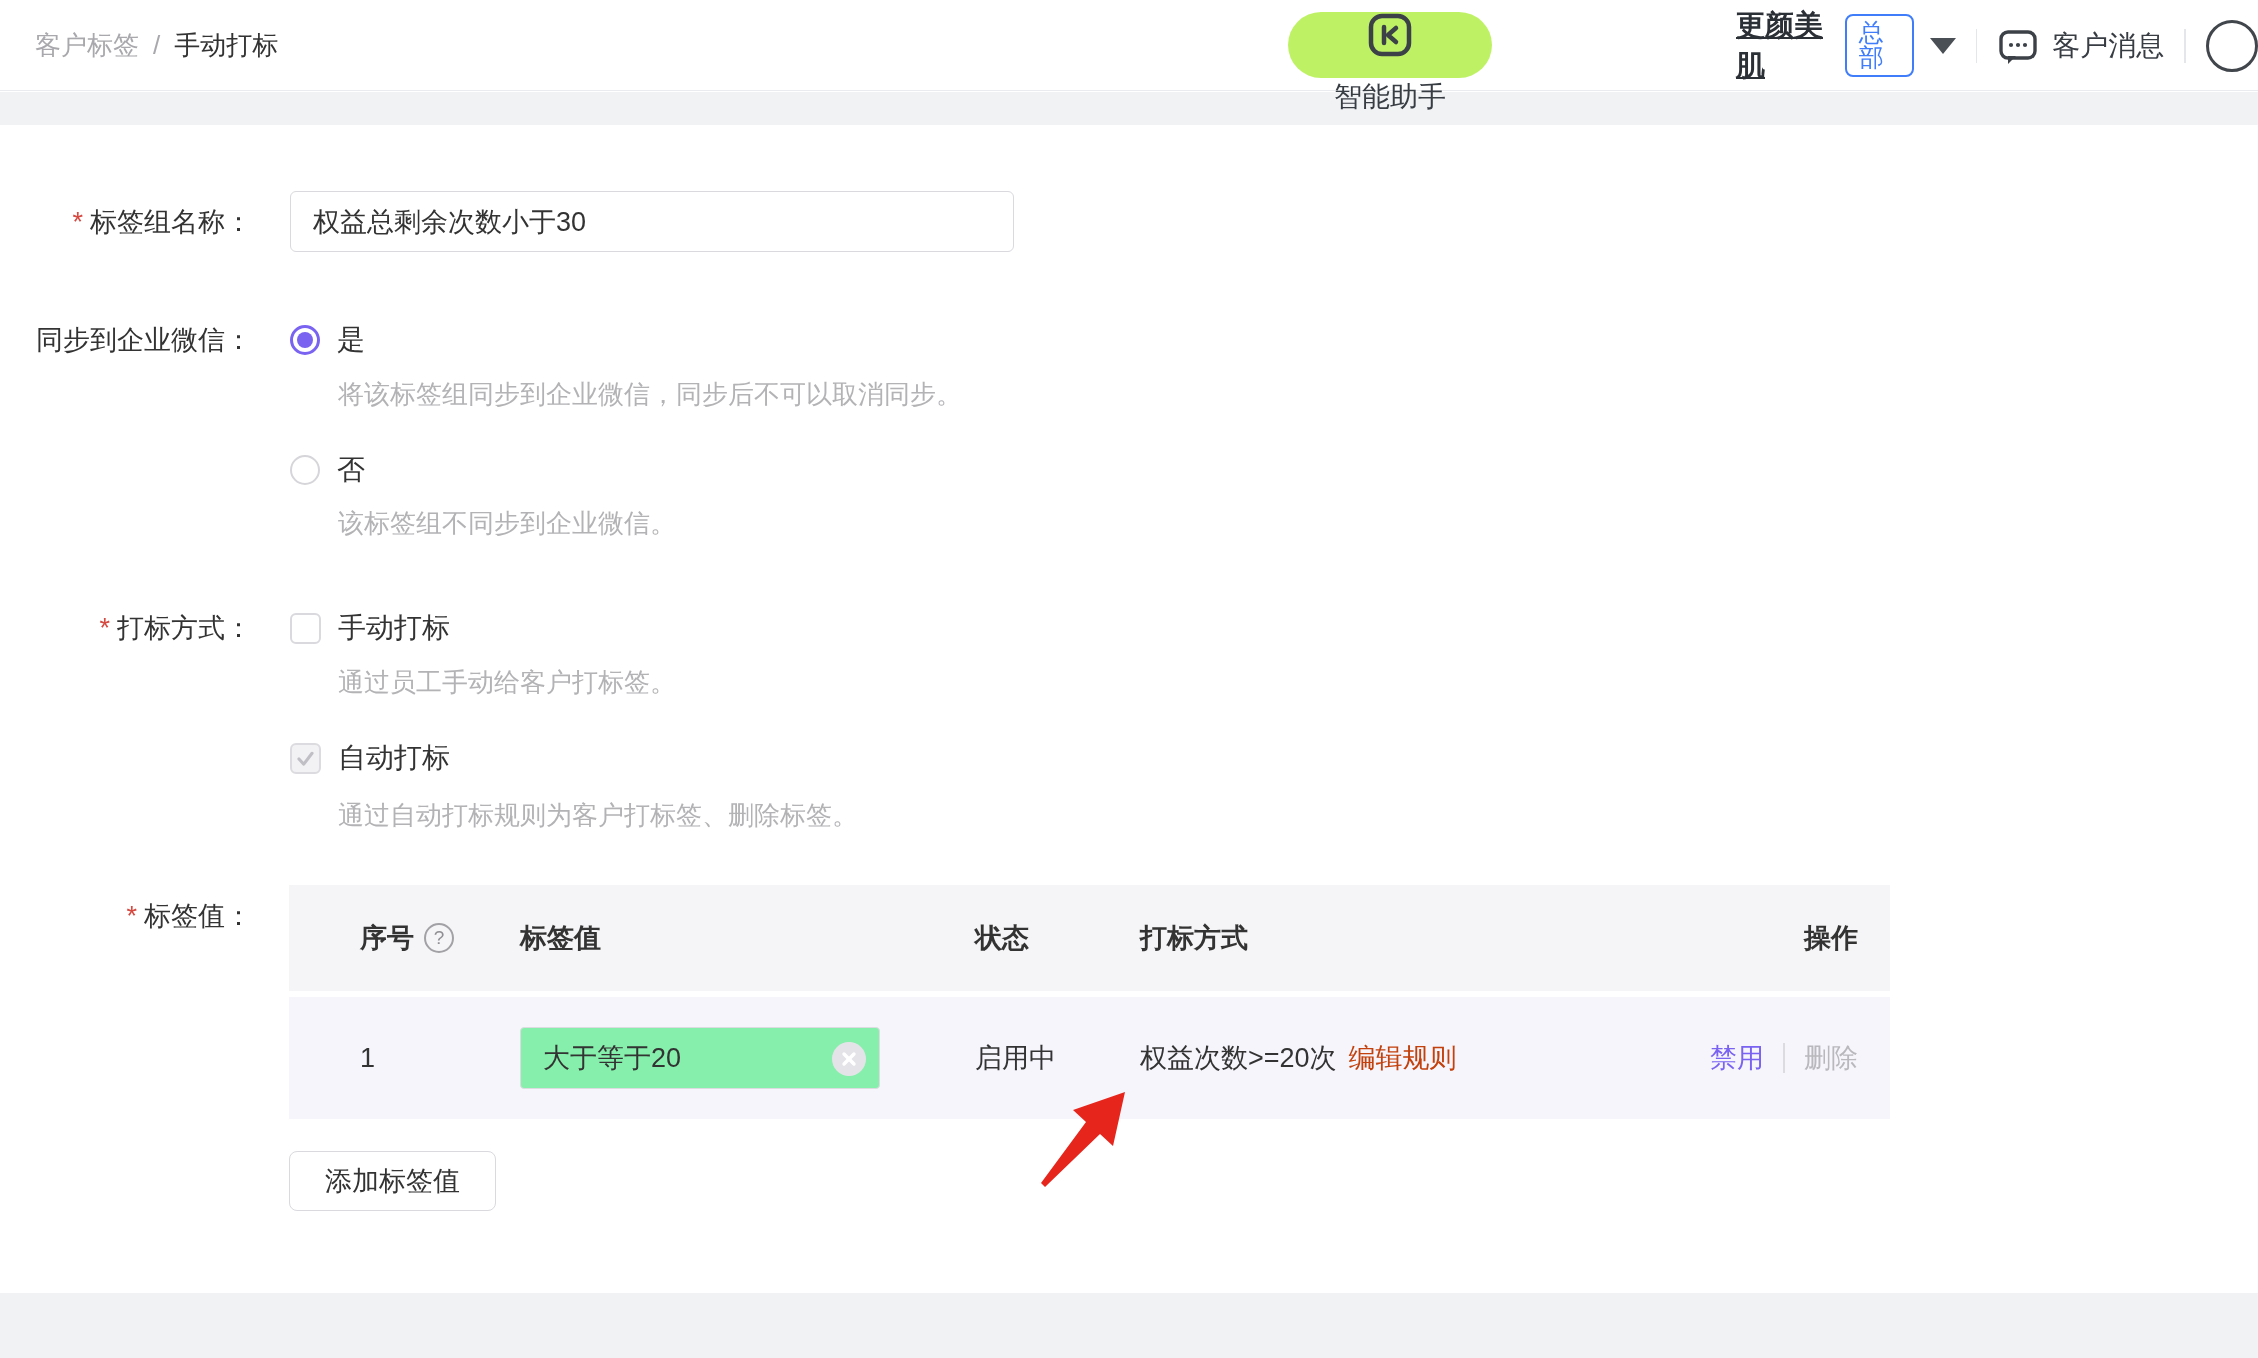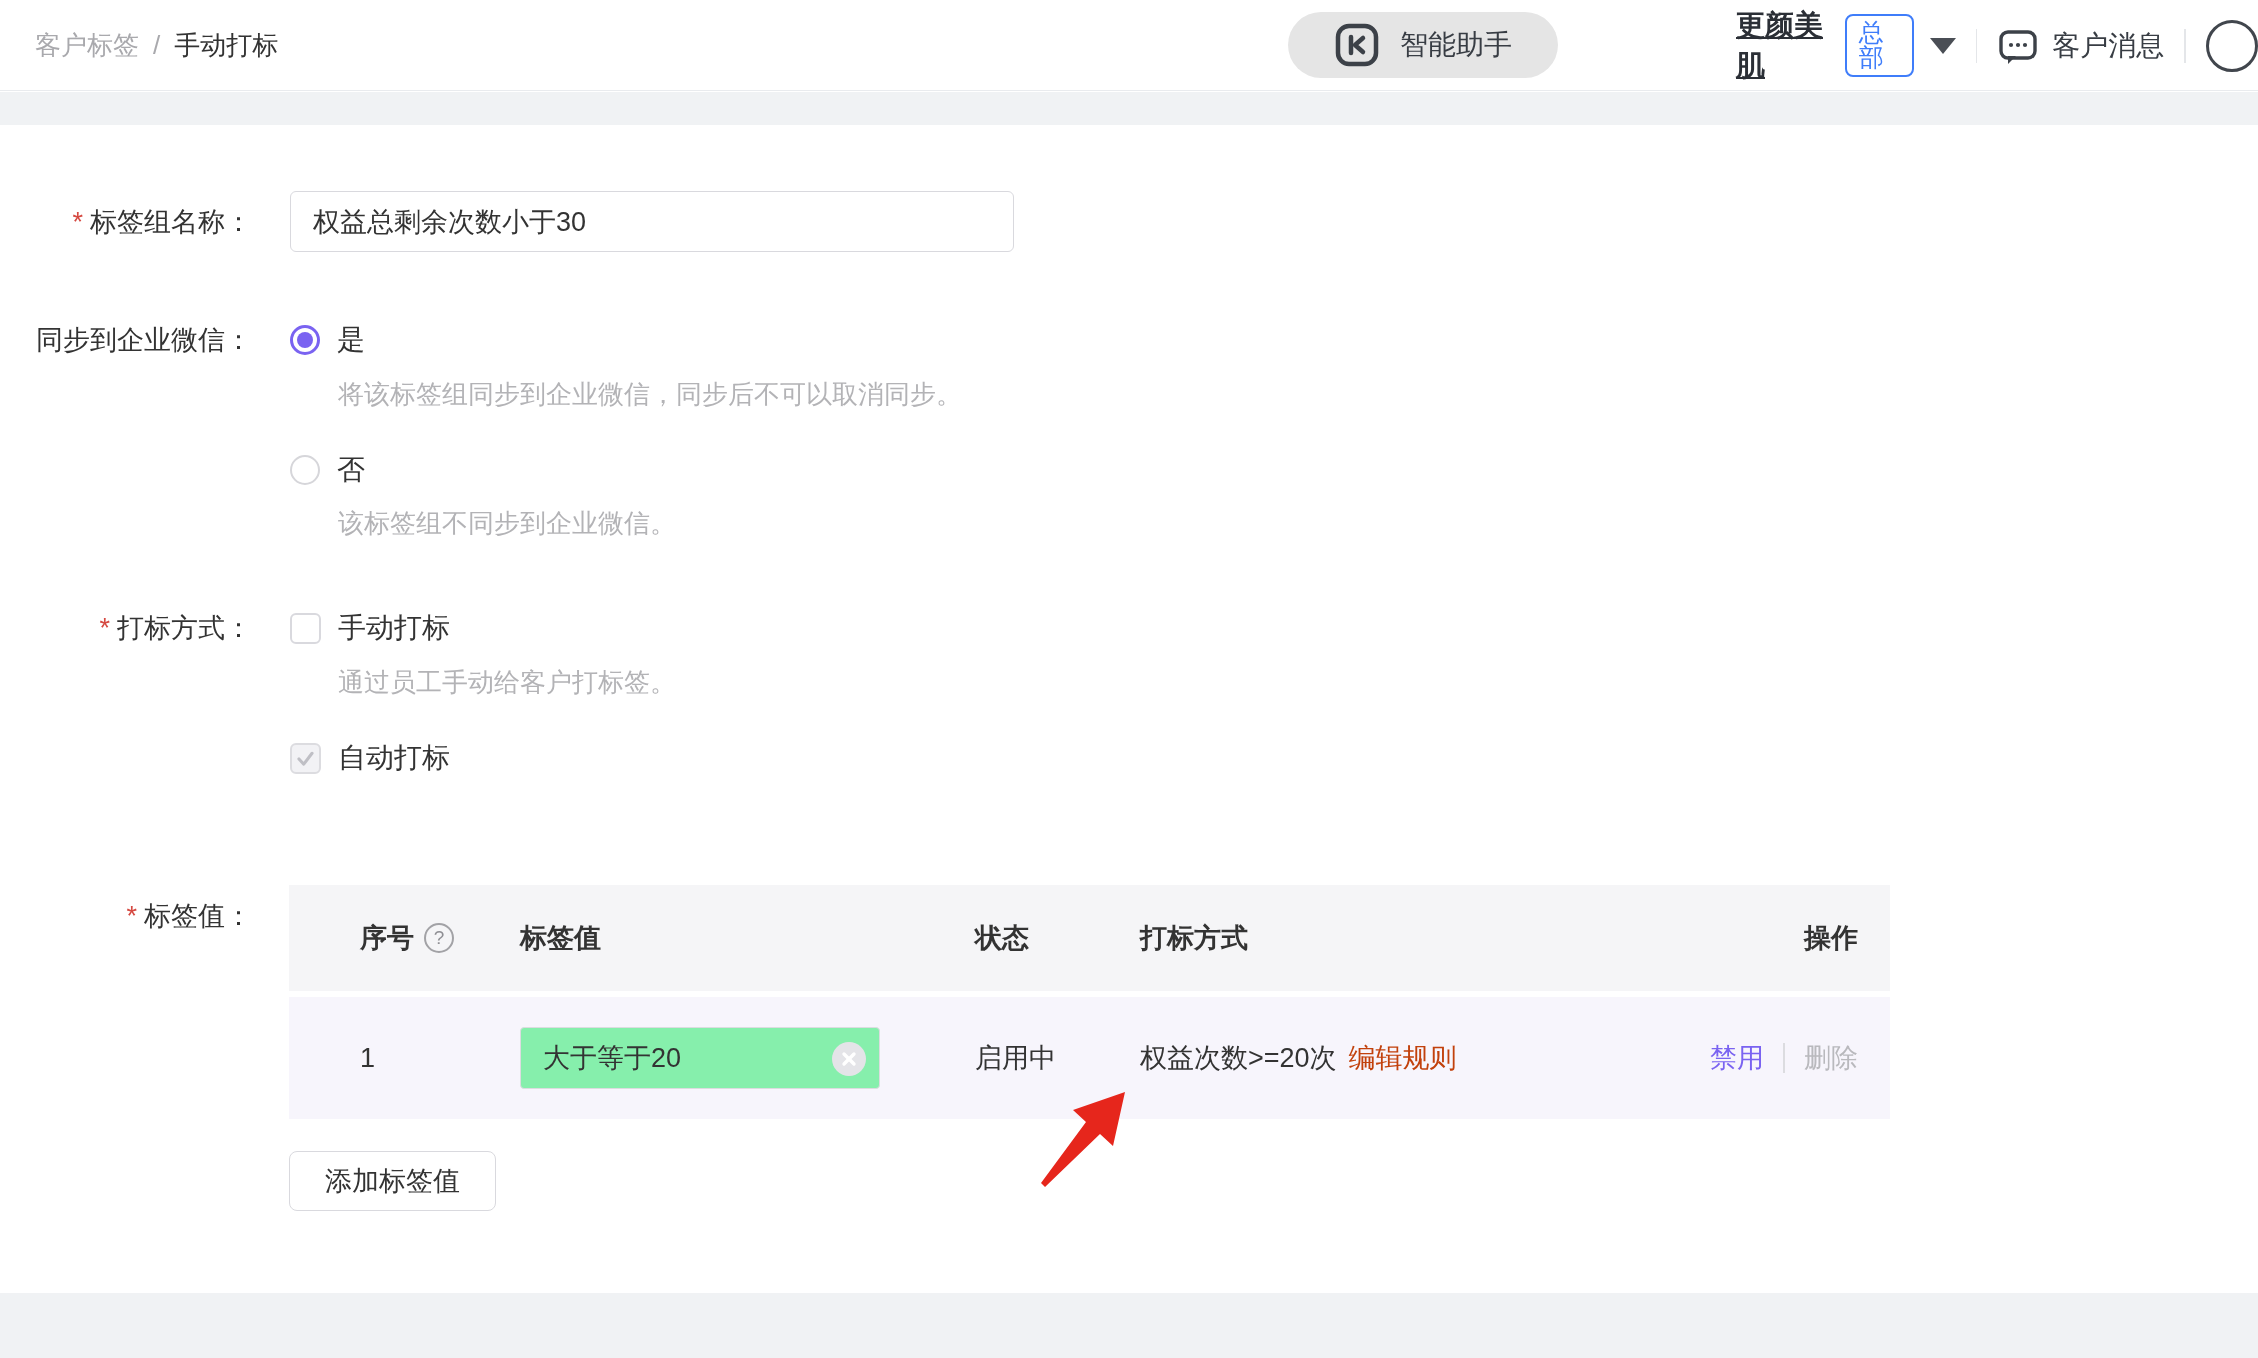--- a/index.html
+++ b/index.html
@@ -12,22 +12,22 @@
 
   
   .topbar { position:absolute; left:0; top:0; width:2258px; height:91px; background:#fff; border-bottom:1px solid #e9ebee; z-index:5; }
   .crumbs { position:absolute; left:14px; top:0; height:91px; display:flex; align-items:center; gap:14px; font-size:26px;margin-left:21px; }
   .crumb-parent { color:#a9a9ad; cursor:pointer; }
   .crumb-sep { color:#a9a9ad; }
   .crumb-current { color:#333; }
 
   .assistant-pill {
     position:absolute; left:1288px; top:12px; height:66px; border-radius:33px;
-    background:#e5e5e5; display:flex; align-items:center; gap:20px; padding:0 46px;
-    font-size:28px; color:#383d44; cursor:pointer;
+    background:#bef264; display:flex; align-items:center; gap:20px; padding:0 46px;
+    font-size:28px; color:#383d44; cursor:pointer;flex-direction:column;
   }
 
   .top-right { position:absolute; left:1736px; top:0; height:91px; display:flex; align-items:center; }
   .brand { font-weight:700; font-size:29px; color:#2b2f36;text-decoration:underline; }
   .org-badge {
     margin-left:14px; border:2px solid #3f7dfa; color:#3f7dfa; border-radius:8px;
     font-size:25px; padding:4px 12px 5px; line-height:1; background:#fff;
   }
   .caret-down {
     margin-left:16px; width:0; height:0;
@@ -191,20 +191,21 @@
   </div>
   <div class="opt-desc" style="top:662px;">通过员工手动给客户打标签。</div>
   <div class="opt-row" style="top:730px;">
     <span class="checkbox checked-disabled">
       <svg width="31" height="31" viewBox="0 0 31 31" fill="none">
         <polyline points="8,16 13.5,22 23,9.5" stroke="#bfbfc5" stroke-width="3.5" stroke-linecap="round" stroke-linejoin="round"></polyline>
       </svg>
     </span>
     <span class="opt-label">自动打标</span>
   </div>
+  <div class="opt-desc" style="top:795px;">通过自动打标规则为客户打标签、删除标签。</div>
 
   <div class="flabel" style="top:888px; line-height:56px;">
     <span class="req">*</span><span>标签值：</span>
   </div>
 
   <div class="tagtable">
     <div class="thead">
       <div class="c1">
         <span>序号</span>
         <span class="help-circle">?</span>

